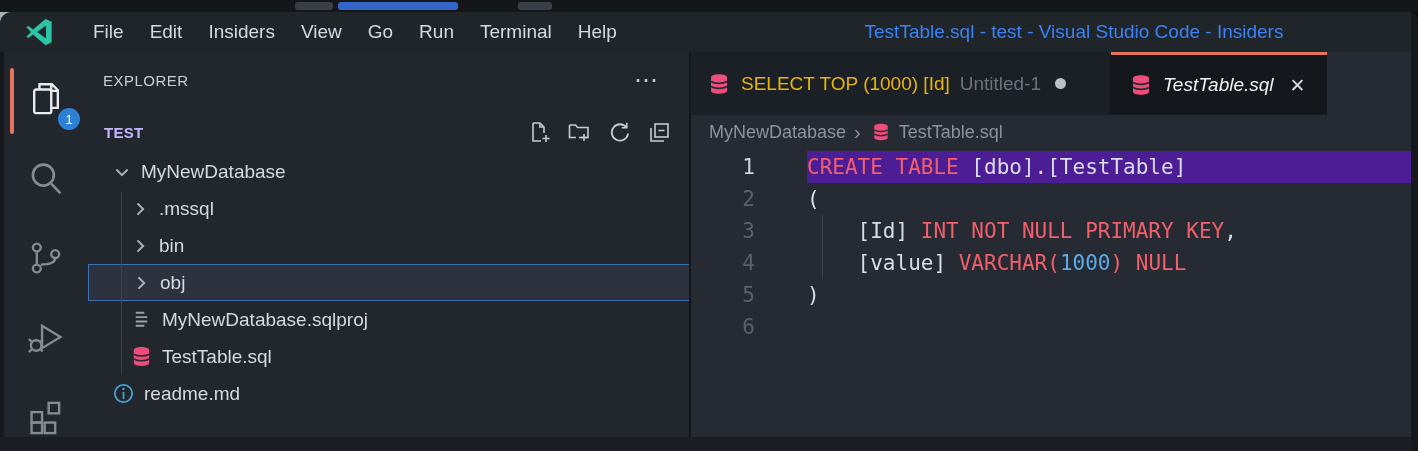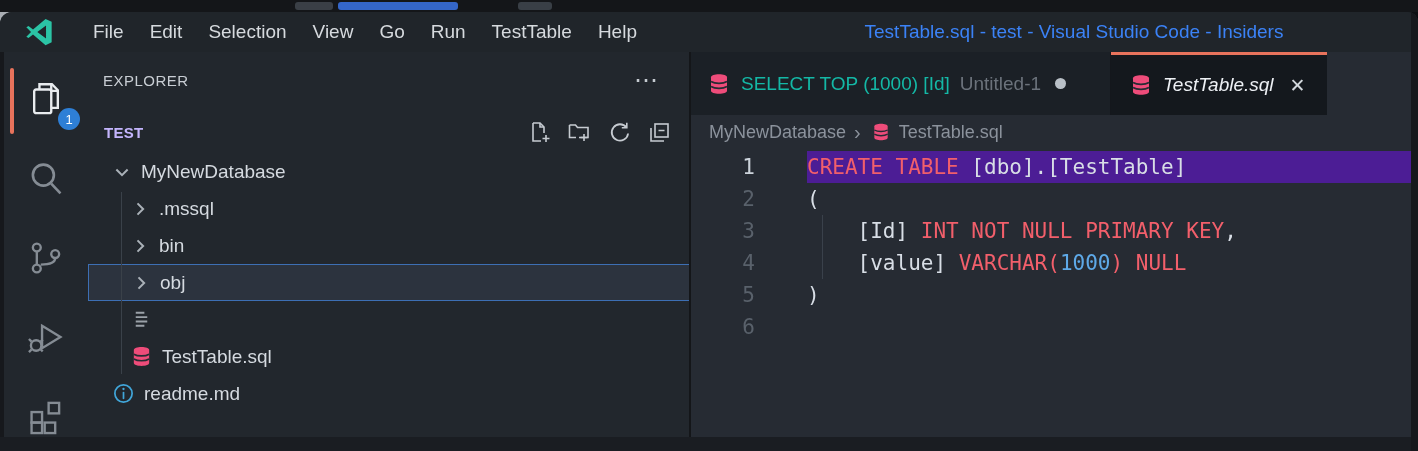--- a/index.html
+++ b/index.html
@@ -59,21 +59,21 @@
   .tree-icon svg{width:23px;height:23px;}
   .tree-guide{position:absolute;left:33px;top:140px;width:1px;height:182px;background:#3a4149;}
 
   
   .editor{position:absolute;left:691px;top:0;right:0;height:100%;background:#262b33;}
   .tabs{position:absolute;left:0;top:0;right:0;height:63px;display:flex;}
   .tab{height:63px;display:flex;align-items:center;box-sizing:border-box;cursor:pointer;position:relative;}
   .tab .dbicon{width:24px;height:24px;margin-right:10px;flex:none;}
   .tab .dbicon svg{width:24px;height:24px;}
   .tab1{width:420px;background:#1b2026;padding-left:16px;border-right:1px solid #14171c;}
-  .tab-title{font-size:19px;color:#14b8a6;white-space:nowrap;}
+  .tab-title{font-size:19px;color:#eab308;white-space:nowrap;}
   .tab-detail{font-size:19px;color:#6b727b;margin-left:10px;white-space:nowrap;}
   .mod-dot{width:11px;height:11px;border-radius:50%;background:#b9c0c7;margin-left:14px;flex:none;}
   .tab2{width:216px;background:#14181d;padding-left:18px;border-top:3px solid var(--accent);}
   .tab2 .tab-title{color:#eef1f5;font-style:italic;}
   .tab-close{margin-left:16px;color:#d2d7dc;font-size:19px;line-height:19px;cursor:pointer;}
 
   .breadcrumb{position:absolute;left:0;top:63px;right:0;height:34px;display:flex;align-items:center;
     color:#8b929c;font-size:18px;}
   .bc-item{margin-left:18px;cursor:pointer;}
   .bc-sep{margin-left:8px;font-size:20px;}
@@ -107,25 +107,25 @@
 
     <div class="titlebar">
       <div class="logo">
         <svg viewBox="0 0 32 32">
             <path fill="#2bc4a5" d="M23 2 9.6 13.3 4.8 9.5 2.5 10.9l5 5.1-5 5.1 2.3 1.4 4.8-3.8L23 30l6.5-3V5L23 2zm.5 7.1v13.8L14.2 16l9.3-6.9z"></path>
           </svg>
       </div>
       <div id="menu-items" style="display: flex;">
           <span class="menu-item">File</span>
           <span class="menu-item">Edit</span>
-          <span class="menu-item">Selection</span>
+          <span class="menu-item">Insiders</span>
           <span class="menu-item">View</span>
           <span class="menu-item">Go</span>
           <span class="menu-item">Run</span>
-          <span class="menu-item">TestTable</span>
+          <span class="menu-item">Terminal</span>
           <span class="menu-item">Help</span>
         </div>
       <div class="win-title">TestTable.sql - test - Visual Studio Code - Insiders</div>
     </div>
 
     <div class="main">
       <div class="left-edge"></div>
 
       <div class="activitybar">
         <div class="active-indicator"></div>
@@ -264,20 +264,21 @@
                 </svg>
               </span>
               <span>obj</span>
             </div>
             <div class="tree-row" style="padding-left: 42px;">
               <span class="tree-icon">
                 <svg viewBox="0 0 24 24" stroke="#9aa1a8" stroke-width="2" fill="none">
                   <path d="M6 5h9M6 9.5h12M6 14h12M6 18.5h9"></path>
                 </svg>
               </span>
+              <span>MyNewDatabase.sqlproj</span>
             </div>
             <div class="tree-row" style="padding-left: 42px;">
               <span class="tree-icon">
                 <svg viewBox="0 0 24 24">
                   <path fill="var(--db-pink)" d="M4 5.2C4 3.4 7.6 2.2 12 2.2s8 1.2 8 3v13.6c0 1.8-3.6 3-8 3s-8-1.2-8-3z"></path>
                   <path stroke="#262b33" stroke-width="1.7" fill="none" d="M4 9.6c2 1.2 4.7 1.8 8 1.8s6-.6 8-1.8M4 14.6c2 1.2 4.7 1.8 8 1.8s6-.6 8-1.8"></path>
                 </svg>
               </span>
               <span>TestTable.sql</span>
             </div>

